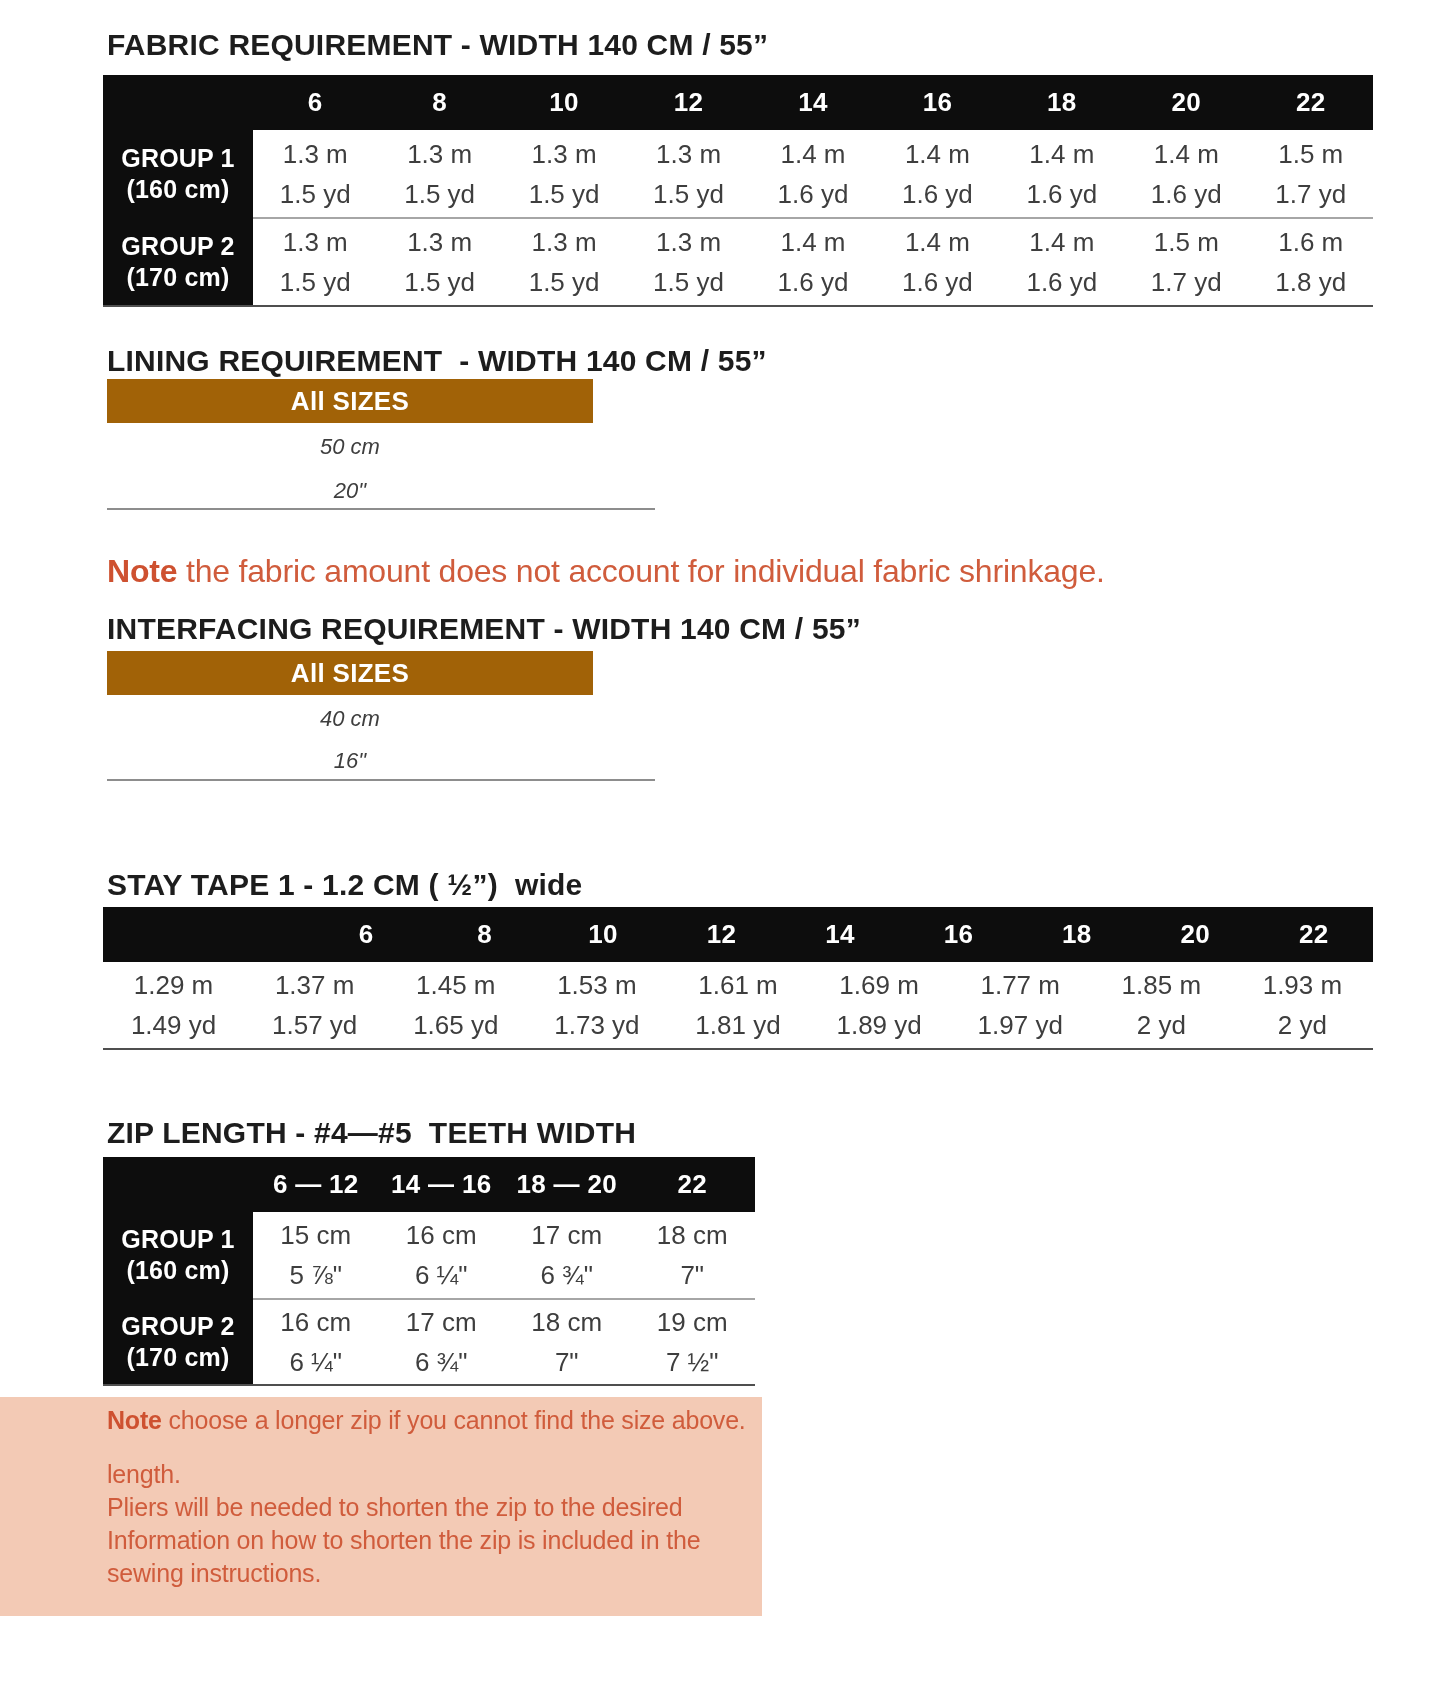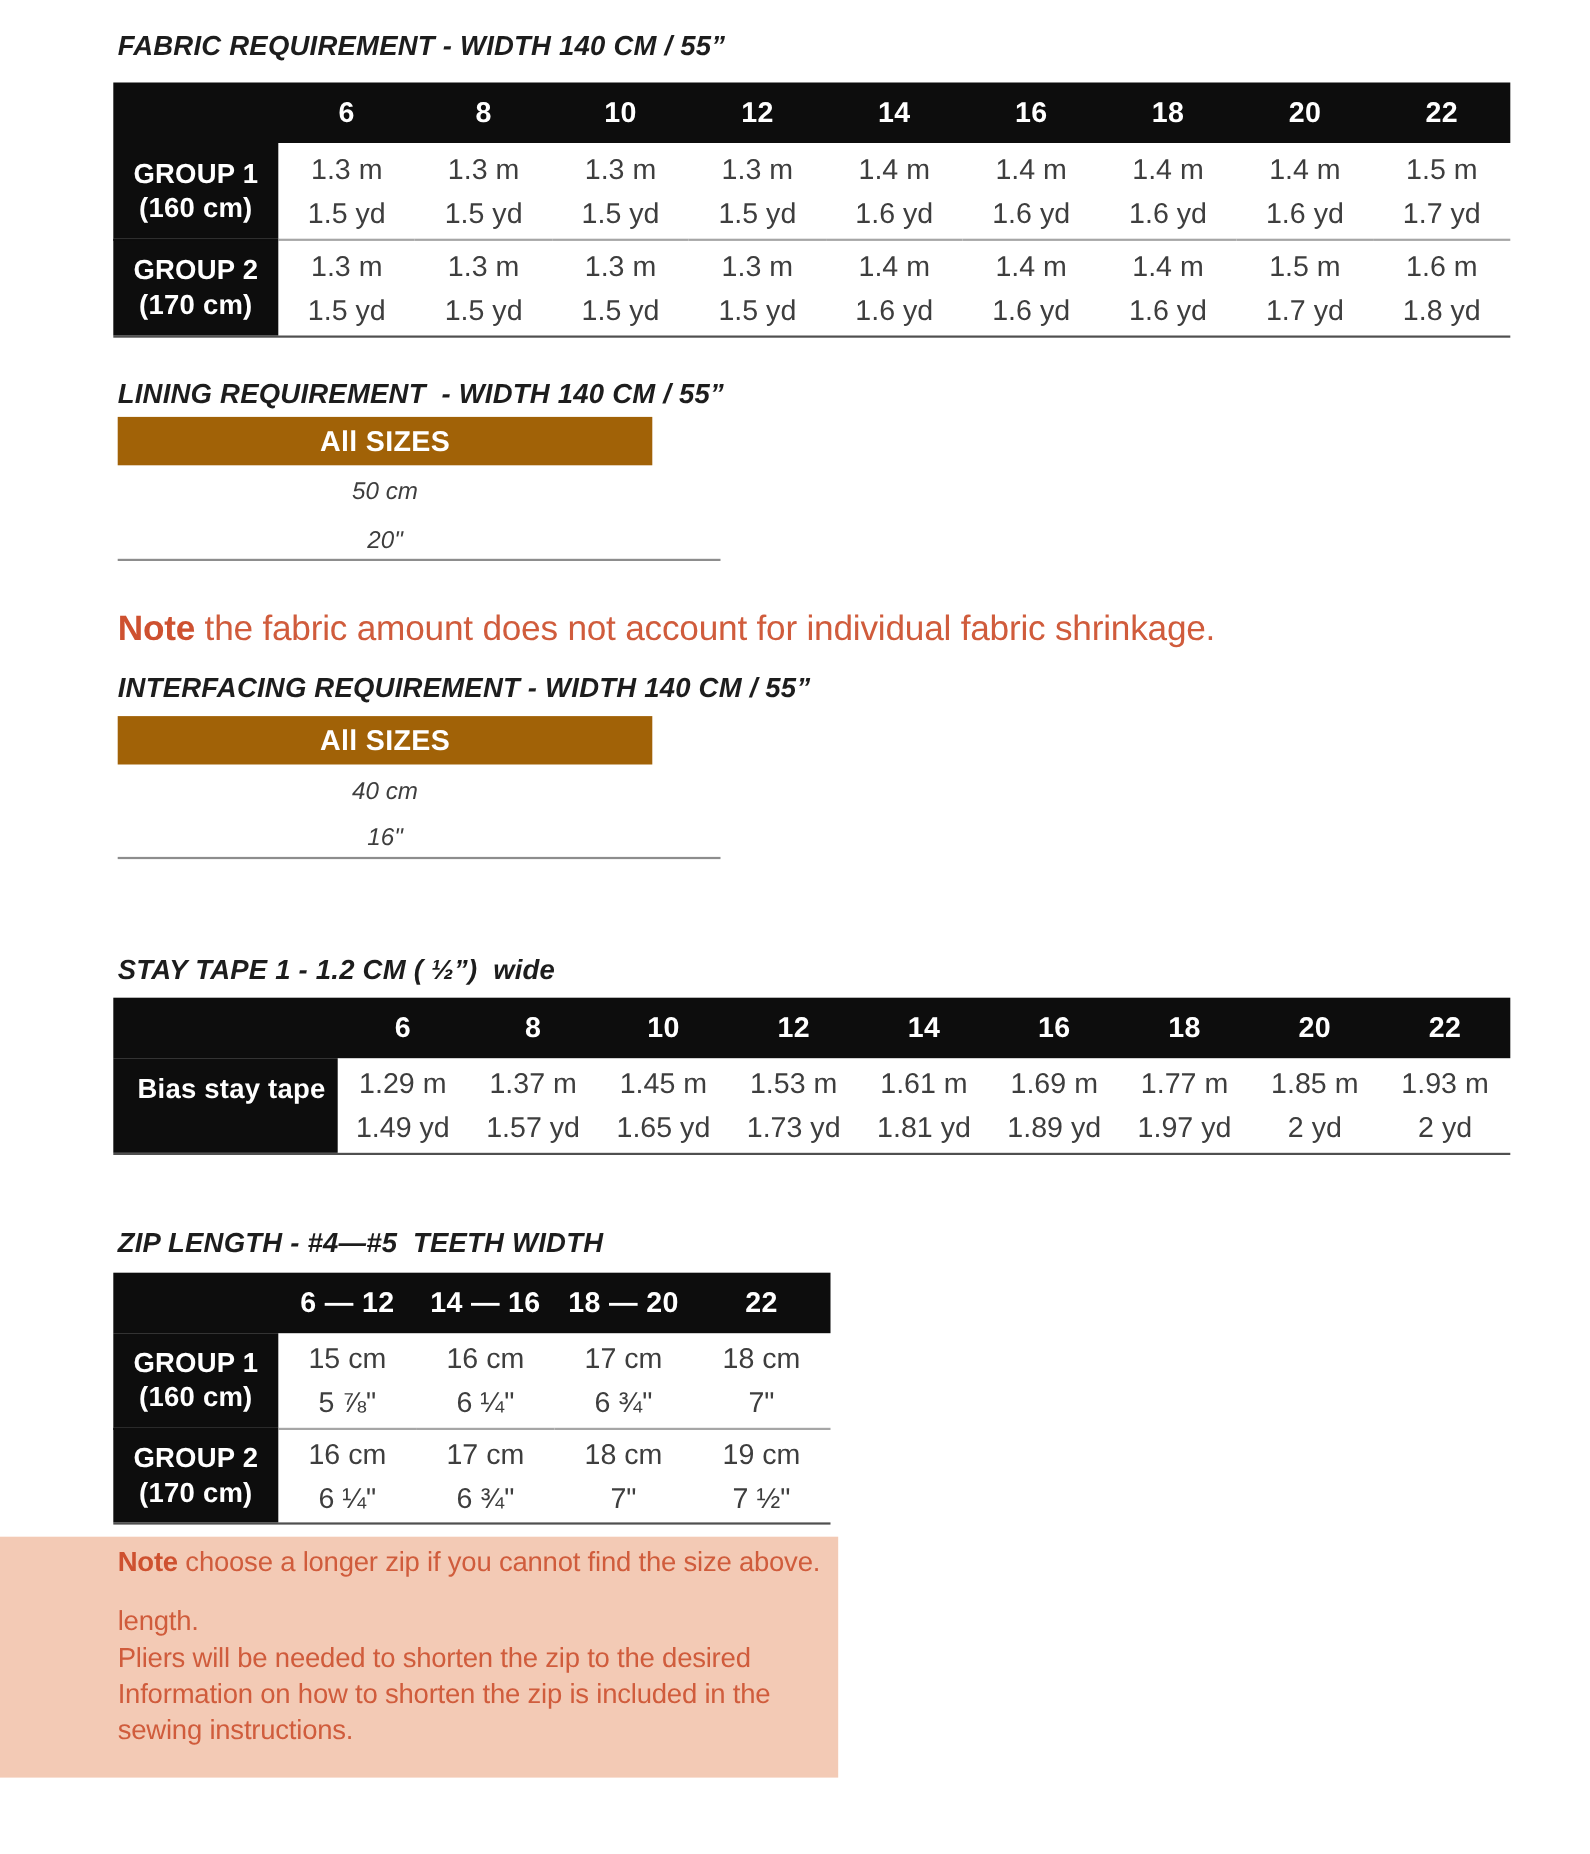--- a/index.html
+++ b/index.html
@@ -3,22 +3,22 @@
 <meta charset="utf-8">
 <style>
   html,body{margin:0;padding:0;background:#fff;}
   body{
     width:1445px;height:1685px;position:relative;
     font-family:"Liberation Sans", sans-serif;
     color:#3e3e3e;
   }
   .h1{
     position:absolute;left:107px;
-    font-size:25px;font-weight:bold;color:#1d1d1d;
-    letter-spacing:.2px;white-space:pre;font-style:italic;
+    font-size:30px;font-weight:bold;color:#1d1d1d;
+    letter-spacing:.2px;white-space:pre;
   }
   
   .tbl{position:absolute;left:103px;border-bottom:2px solid #4f4f4f;background:#fff;}
   .thead{display:flex;align-items:center;background:#0d0d0d;height:55px;}
   .sp{flex:none;}
   .hc{flex:1;text-align:center;color:#fff;font-weight:bold;font-size:26px;letter-spacing:.3px;}
   .trow{display:flex;}
   .lc{
     flex:none;background:#0d0d0d;color:#fff;font-weight:bold;font-size:25px;
     display:flex;flex-direction:column;align-items:center;justify-content:center;
@@ -183,21 +183,20 @@
     <div class="hc">8</div>
     <div class="hc">10</div>
     <div class="hc">12</div>
     <div class="hc">14</div>
     <div class="hc">16</div>
     <div class="hc">18</div>
     <div class="hc">20</div>
     <div class="hc">22</div>
   </div>
   <div class="trow" style="height:86px">
-    <div class="lc lc2" style="width:204px">Bias stay tape</div>
     <div class="dc">
         <span>1.29 m</span>
         <span>1.49 yd</span>
       </div>
     <div class="dc">
         <span>1.37 m</span>
         <span>1.57 yd</span>
       </div>
     <div class="dc">
         <span>1.45 m</span>

